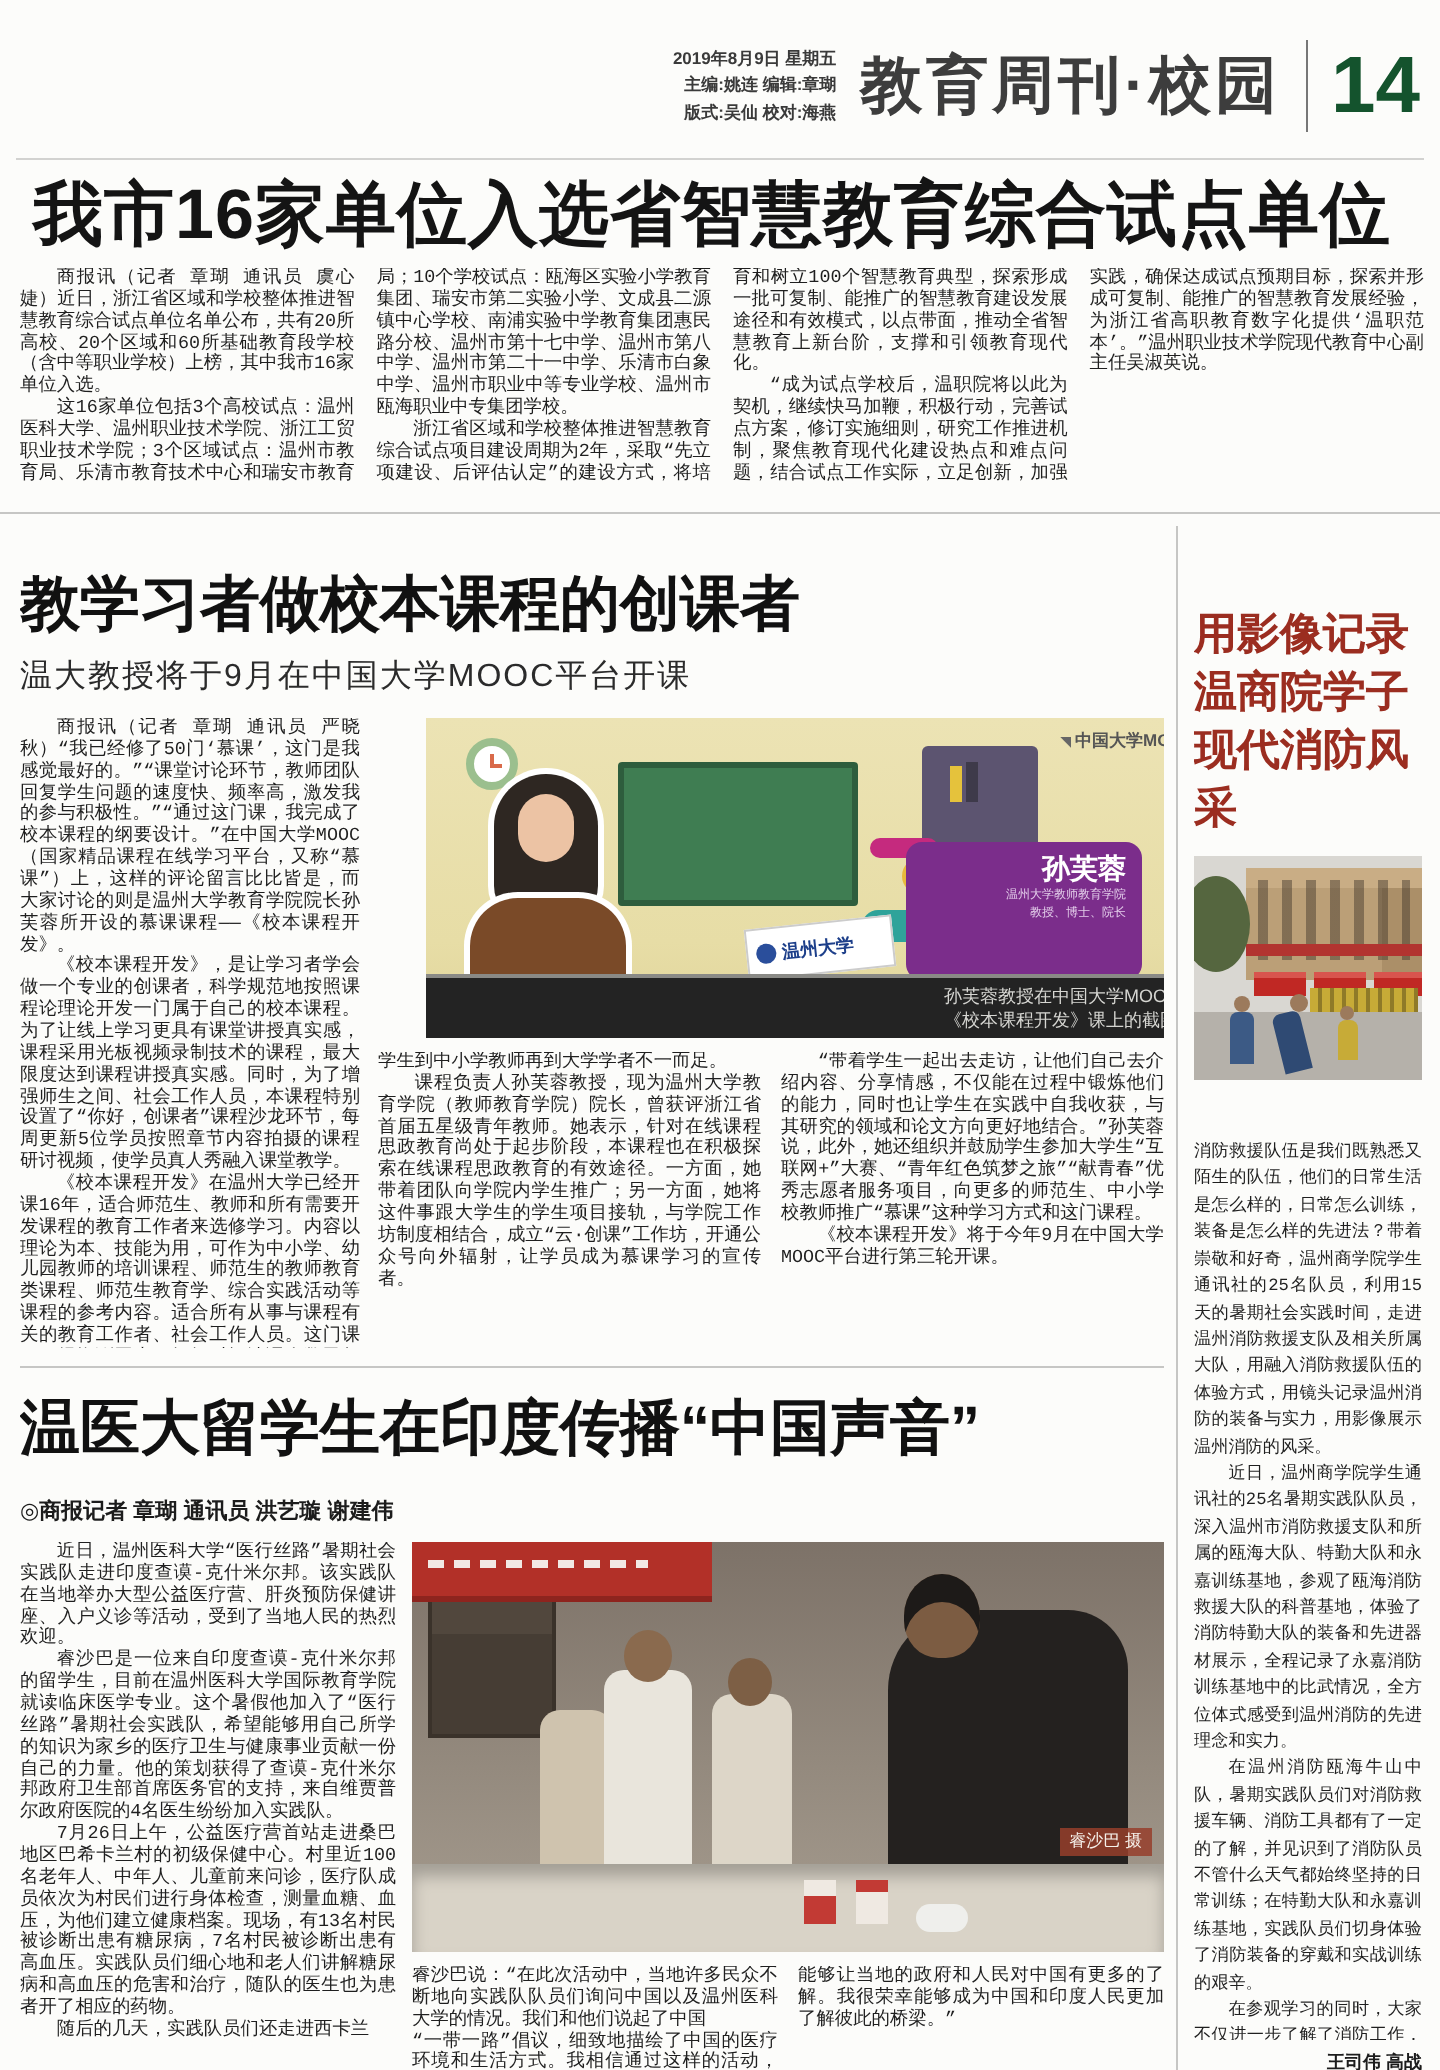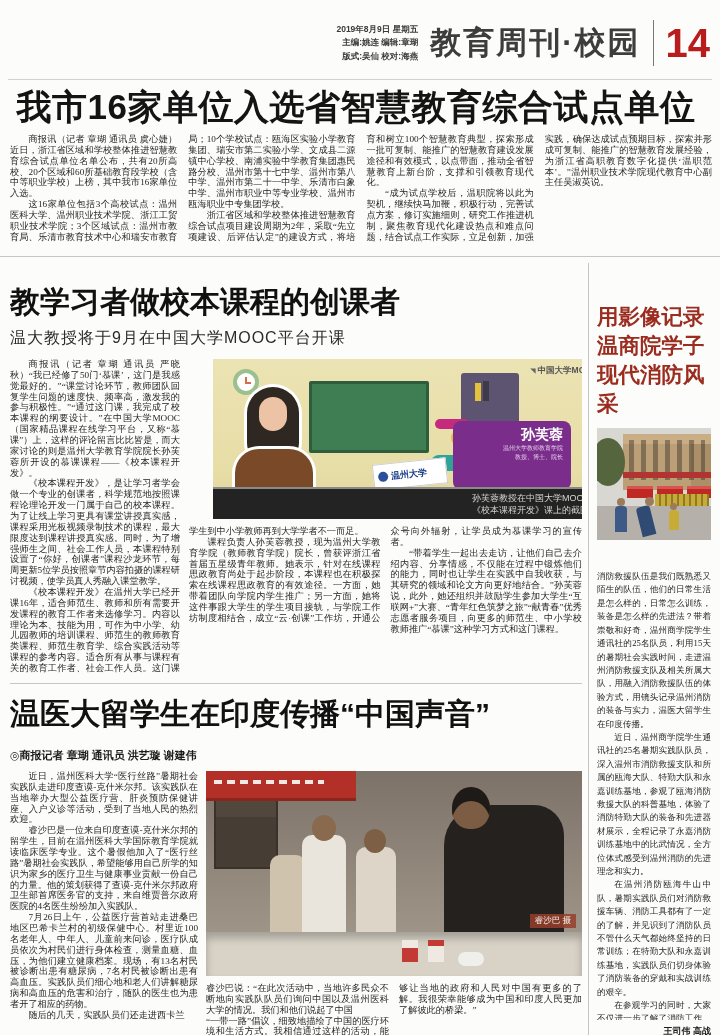--- a/index.html
+++ b/index.html
@@ -7,30 +7,30 @@
   .page { position:relative; width:720px; height:1035px; margin:0 auto; background:#fcfcfa;
           overflow:hidden; font-family:"Liberation Serif","DejaVu Serif",serif; color:#222; }
 
   
   .header { position:absolute; top:20px; right:10px; display:flex; align-items:center; gap:12px; }
   .header-meta { font-family:"Liberation Sans","DejaVu Sans",sans-serif; font-size:8.5px; font-weight:600;
                  color:#3a3a3a; text-align:right; line-height:1.55; }
   .masthead { font-family:"Liberation Sans","DejaVu Sans",sans-serif; font-size:31px; font-weight:800;
               color:#3d3d3d; letter-spacing:2px; }
   .head-vline { width:1px; height:46px; background:#777; }
-  .pagenum { font-family:"Liberation Sans","DejaVu Sans",sans-serif; font-size:40px; font-weight:900; color:#b91c1c; }
+  .pagenum { font-family:"Liberation Sans","DejaVu Sans",sans-serif; font-size:40px; font-weight:900; color:#14532d; }
   .head-rule { position:absolute; top:79px; left:8px; right:8px; height:1px; background:#d2d2d0; }
 
   
   .headline1 { position:absolute; top:84px; left:0; right:8px; text-align:center; white-space:nowrap;
                font-family:"Liberation Sans","DejaVu Sans",sans-serif; font-weight:900; font-size:35px;
                color:#141414; letter-spacing:0.5px; }
   .a1-cols { position:absolute; top:134px; left:10px; width:702px; height:117px; overflow:hidden;
              column-count:4; column-gap:11px; font-size:9.2px; line-height:1.2; text-align:justify; color:#1f1f1f; }
-  p { text-indent:2em; }
+  p { text-indent:2em;font-family:Liberation Mono, monospace; }
   .hr-full { position:absolute; top:256px; left:0; width:720px; height:1px; background:#c6c6c4; }
   .vdiv { position:absolute; top:263px; bottom:0; left:588px; width:1px; background:#c6c6c4; }
 
   
   .main-left { position:absolute; left:10px; top:276px; width:572px; height:772px; overflow:hidden; }
   .a2-title, .a3-title { font-family:"Liberation Sans","DejaVu Sans",sans-serif; font-weight:900;
                          font-size:30px; color:#111; }
   .a2-title { margin-top:6px; }
   .a2-sub { font-family:"Liberation Sans","DejaVu Sans",sans-serif; font-size:16px; color:#2b2b2b;
             letter-spacing:1px; margin-top:5px; }
@@ -216,20 +216,21 @@
           <div class="desk-strip"></div>
           <div class="photo-caption">
             <div>孙芙蓉教授在中国大学MOOC</div>
             <div>《校本课程开发》课上的截图。</div>
           </div>
         </div>
         <div class="a2-twocol twocol bodytext cont">
             <p>学生到中小学教师再到大学学者不一而足。</p>
             <p>课程负责人孙芙蓉教授，现为温州大学教育学院（教师教育学院）院长，曾获评浙江省首届五星级青年教师。她表示，针对在线课程思政教育尚处于起步阶段，本课程也在积极探索在线课程思政教育的有效途径。一方面，她带着团队向学院内学生推广；另一方面，她将这件事跟大学生的学生项目接轨，与学院工作坊制度相结合，成立“云·创课”工作坊，开通公众号向外辐射，让学员成为慕课学习的宣传者。</p>
             <p>“带着学生一起出去走访，让他们自己去介绍内容、分享情感，不仅能在过程中锻炼他们的能力，同时也让学生在实践中自我收获，与其研究的领域和论文方向更好地结合。”孙芙蓉说，此外，她还组织并鼓励学生参加大学生“互联网+”大赛、“青年红色筑梦之旅”“献青春”优秀志愿者服务项目，向更多的师范生、中小学校教师推广“慕课”这种学习方式和这门课程。</p>
+            <p>《校本课程开发》将于今年9月在中国大学MOOC平台进行第三轮开课。</p>
           </div>
       </div>
     </div>
 
     <div class="hr-left"></div>
 
     <div class="a3-title">温医大留学生在印度传播“中国声音”</div>
     <div class="a3-byline">◎商报记者 章瑚 通讯员 洪艺璇 谢建伟</div>
     <div class="a3-content">
       <div class="a3-col1 bodytext">
@@ -286,21 +287,21 @@
       <div class="fire-tree"></div>
       <div class="pavement"></div>
       <div class="fig f1"></div>
       <div class="fig-head f1h"></div>
       <div class="fig f2"></div>
       <div class="fig-head f2h"></div>
       <div class="fig f3"></div>
       <div class="fig-head f3h"></div>
     </div>
     <div class="sb-text cont">
-        <p>消防救援队伍是我们既熟悉又陌生的队伍，他们的日常生活是怎么样的，日常怎么训练，装备是怎么样的先进法？带着崇敬和好奇，温州商学院学生通讯社的25名队员，利用15天的暑期社会实践时间，走进温州消防救援支队及相关所属大队，用融入消防救援队伍的体验方式，用镜头记录温州消防的装备与实力，温医大留学生在印度传播。</p>
+        <p>消防救援队伍是我们既熟悉又陌生的队伍，他们的日常生活是怎么样的，日常怎么训练，装备是怎么样的先进法？带着崇敬和好奇，温州商学院学生通讯社的25名队员，利用15天的暑期社会实践时间，走进温州消防救援支队及相关所属大队，用融入消防救援队伍的体验方式，用镜头记录温州消防的装备与实力，用影像展示温州消防的风采。</p>
         <p>近日，温州商学院学生通讯社的25名暑期实践队队员，深入温州市消防救援支队和所属的瓯海大队、特勤大队和永嘉训练基地，参观了瓯海消防救援大队的科普基地，体验了消防特勤大队的装备和先进器材展示，全程记录了永嘉消防训练基地中的比武情况，全方位体式感受到温州消防的先进理念和实力。</p>
         <p>在温州消防瓯海牛山中队，暑期实践队员们对消防救援车辆、消防工具都有了一定的了解，并见识到了消防队员不管什么天气都始终坚持的日常训练；在特勤大队和永嘉训练基地，实践队员们切身体验了消防装备的穿戴和实战训练的艰辛。</p>
         <p>在参观学习的同时，大家不仅进一步了解了消防工作，还用手中的相机记录下了消防队员训练、执勤的点点滴滴，用影像向更多人展示现代消防的风采。</p>
       </div>
     <div class="sb-credit">王司伟 高战</div>
   </div>
 
 </div>
 
 </body></html>

